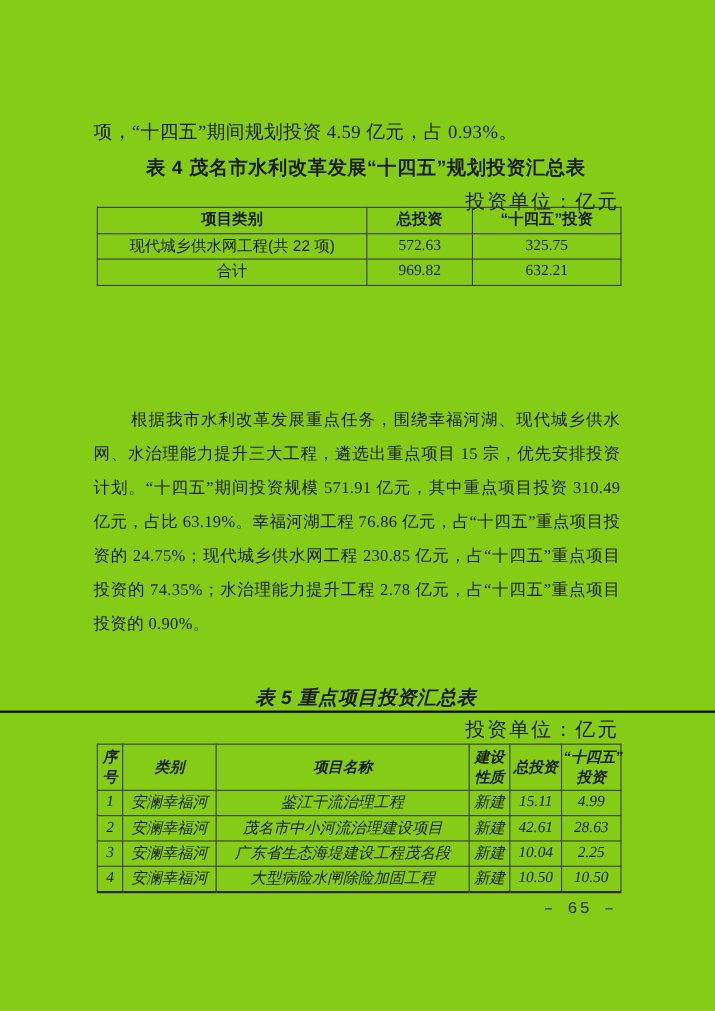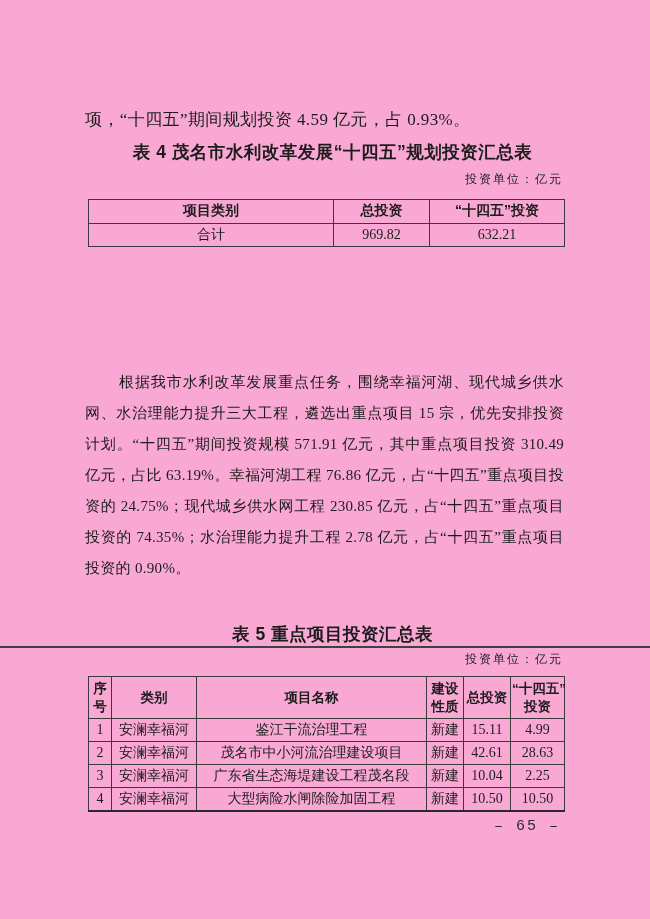--- a/index.html
+++ b/index.html
@@ -4,21 +4,21 @@
 <style>
   * { margin: 0; padding: 0; box-sizing: border-box; }
   html, body { background: #e8e8e8; }
   body { font-family: "Liberation Serif", serif; }
 
   .page {
     position: relative;
     width: 650px;
     height: 919px;
     margin: 0 auto;
-    background: #f9a8d4;
+    background: #84cc16;
     color: #1c1c1c;
     overflow: hidden;
   }
 
   .intro-line {
     position: absolute;
     top: 108px;
     left: 85px;
     width: 482px;
     font-size: 17px;
@@ -37,55 +37,55 @@
     font-size: 17.5px;
     letter-spacing: 0.5px;
     padding-left: 15px;
   }
   .tbl-title.t4 { top: 140px; }
   .tbl-title.t5 { top: 622px; }
 
   .unit-note {
     position: absolute;
     right: 87px;
-    font-size: 12px;
+    font-size: 18px;
     letter-spacing: 2px;
     font-family: Liberation Sans, sans-serif;
   }
   .unit-note.u4 { top: 171px; }
   .unit-note.u5 { top: 651px; }
 
   table {
     position: absolute;
     left: 88px;
     border-collapse: collapse;
     table-layout: fixed;
     width: 476px;
   }
-  table.t4 { top: 199px; padding-left: 35px; }
+  table.t4 { top: 188px; padding-left: 35px; }
   table.t5 { top: 676px; }
 
   td, th {
     border: 1px solid #3a3a3a;
     text-align: center;
     vertical-align: middle;
     padding: 0 1px;
     overflow: visible;
   }
 
   .t4 th, .t4 td { height: 23.5px; }
   .t4 th { font-family: "Liberation Sans", sans-serif; font-weight: 600; font-size: 14px; }
   .t5 th { font-family: "Liberation Sans", sans-serif; font-weight: 600; font-size: 13.5px;
            height: 42px; white-space: pre; line-height: 18px; }
   .t5 td { height: 23px; }
 
   .cell-cn  { font-family: "Liberation Sans", sans-serif; font-size: 14px; }
   .cell-num { font-family: "Liberation Serif", serif; font-size: 14px; }
 
-  .t5 { border-bottom: 2px solid #404040; }
+  .t5 { border-bottom: 2px solid #000000; font-style: italic; }
   .t5 tr:last-child td { border-bottom: 2px solid #2a2a2a; }
 
   .section-heading {
     position: absolute;
     top: 331px;
     left: 0;
     width: 100%;
     text-align: center;
     font-weight: bold;
     font-family: "Liberation Sans", sans-serif;
@@ -130,20 +130,25 @@
     <colgroup>
       <col style="width:245px">
         <col style="width:96px">
         <col style="width:135px">
     </colgroup>
     <tbody>
         <tr>
       <th>项目类别</th>
       <th>总投资</th>
       <th>“十四五”投资</th>
+    </tr>
+    <tr>
+      <td class="cell-cn">现代城乡供水网工程(共 22 项)</td>
+      <td class="cell-num">572.63</td>
+      <td class="cell-num">325.75</td>
     </tr>
     <tr>
       <td class="cell-cn">合计</td>
       <td class="cell-num">969.82</td>
       <td class="cell-num">632.21</td>
     </tr>
   </tbody>
     </table>
 
 

